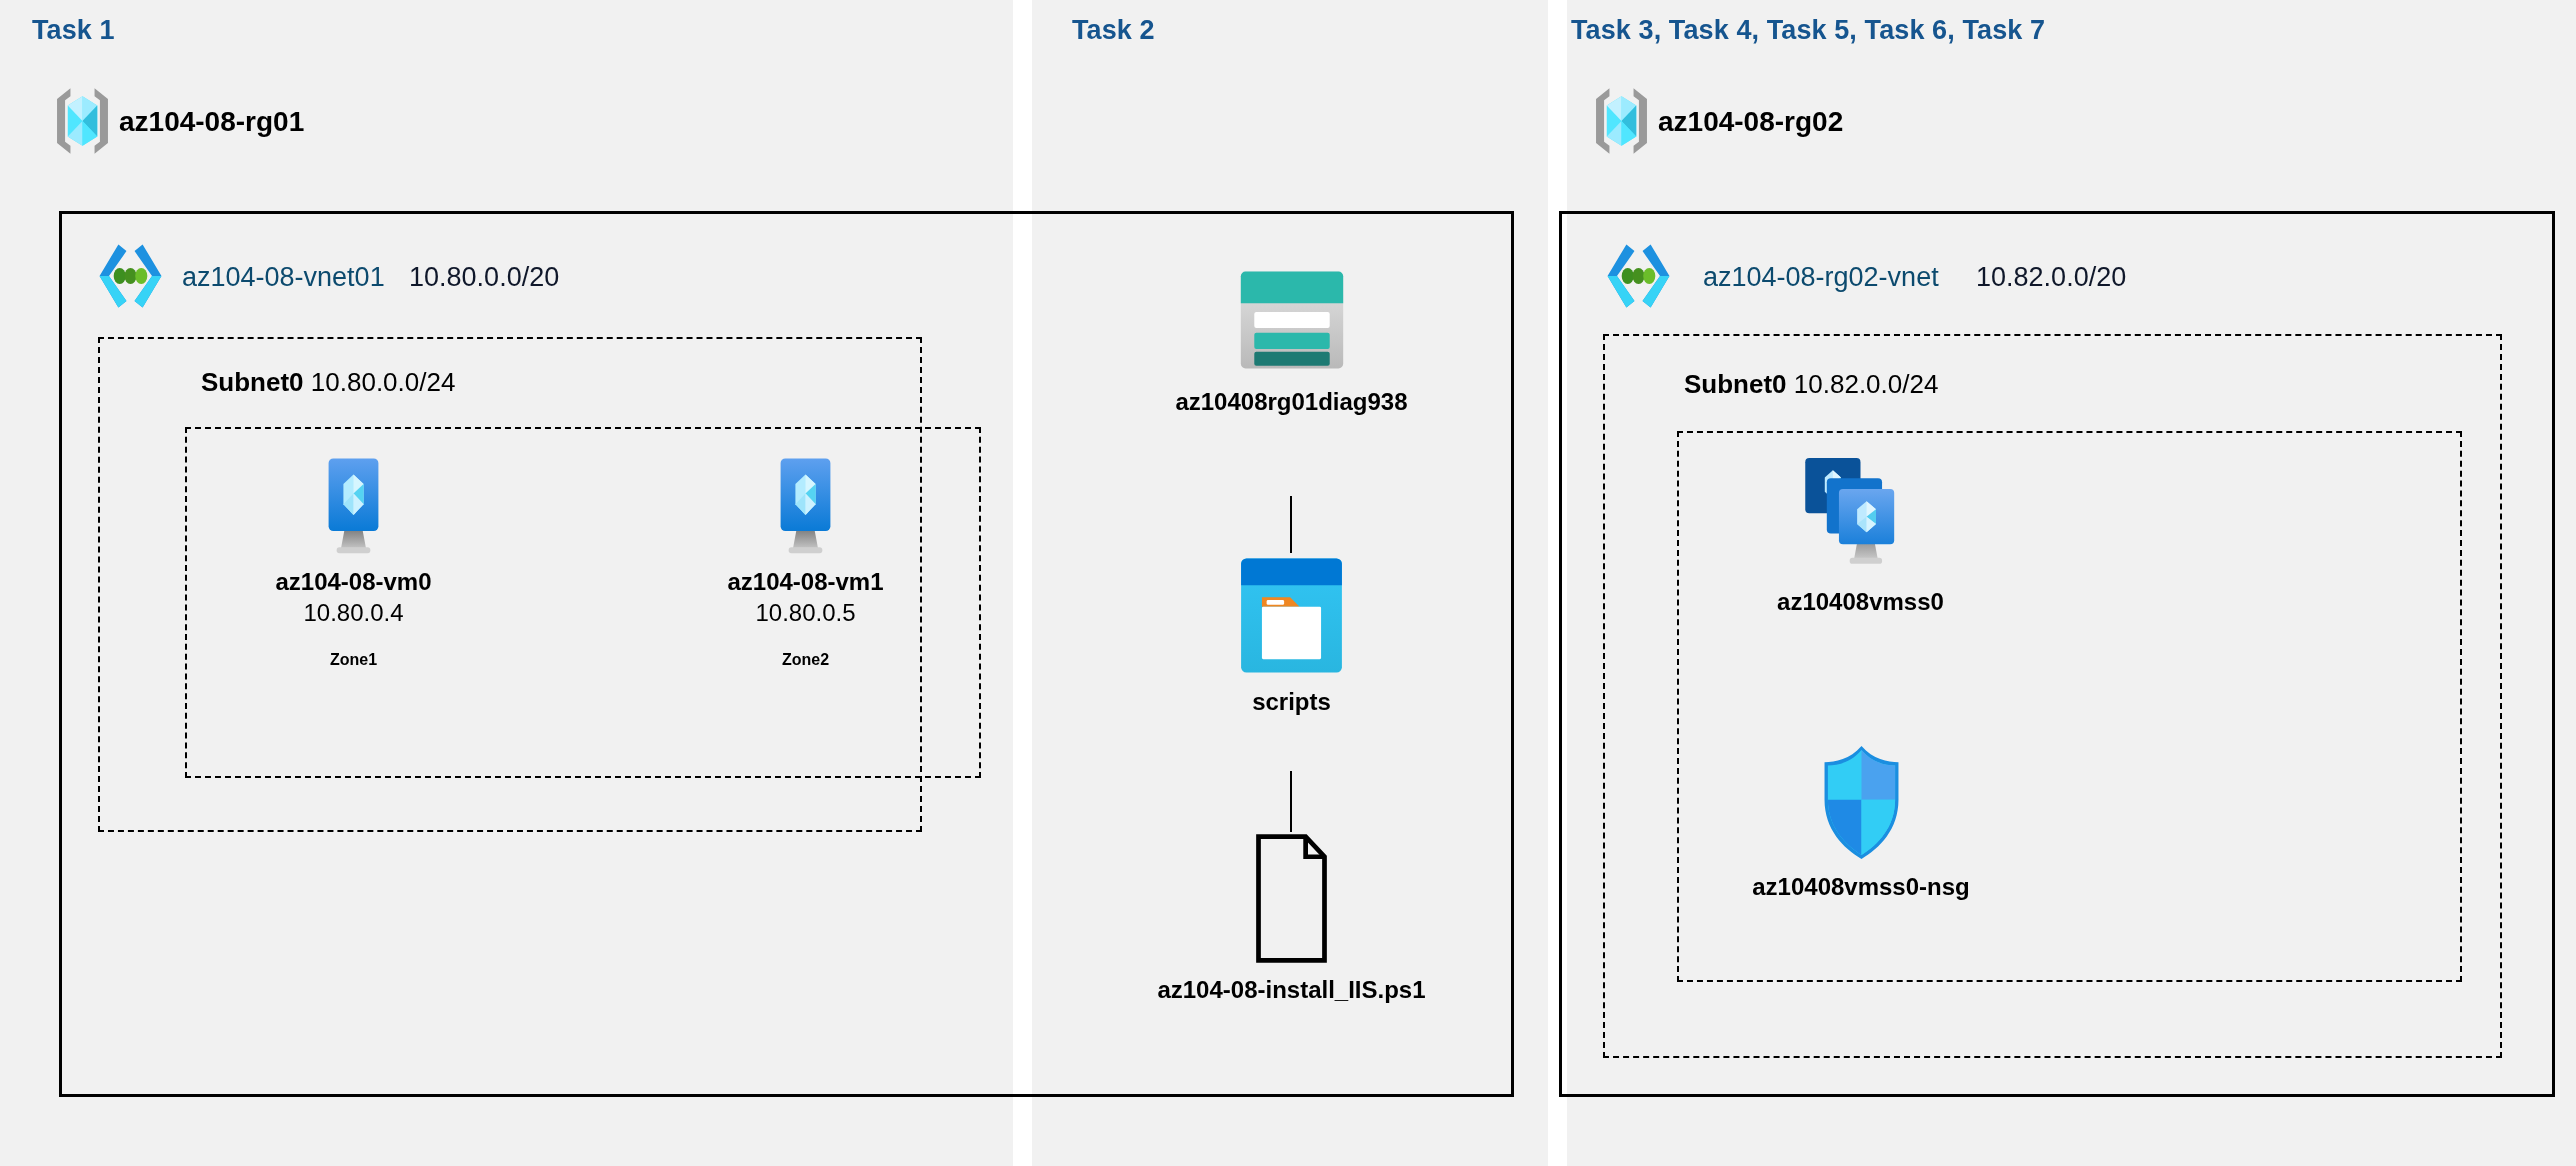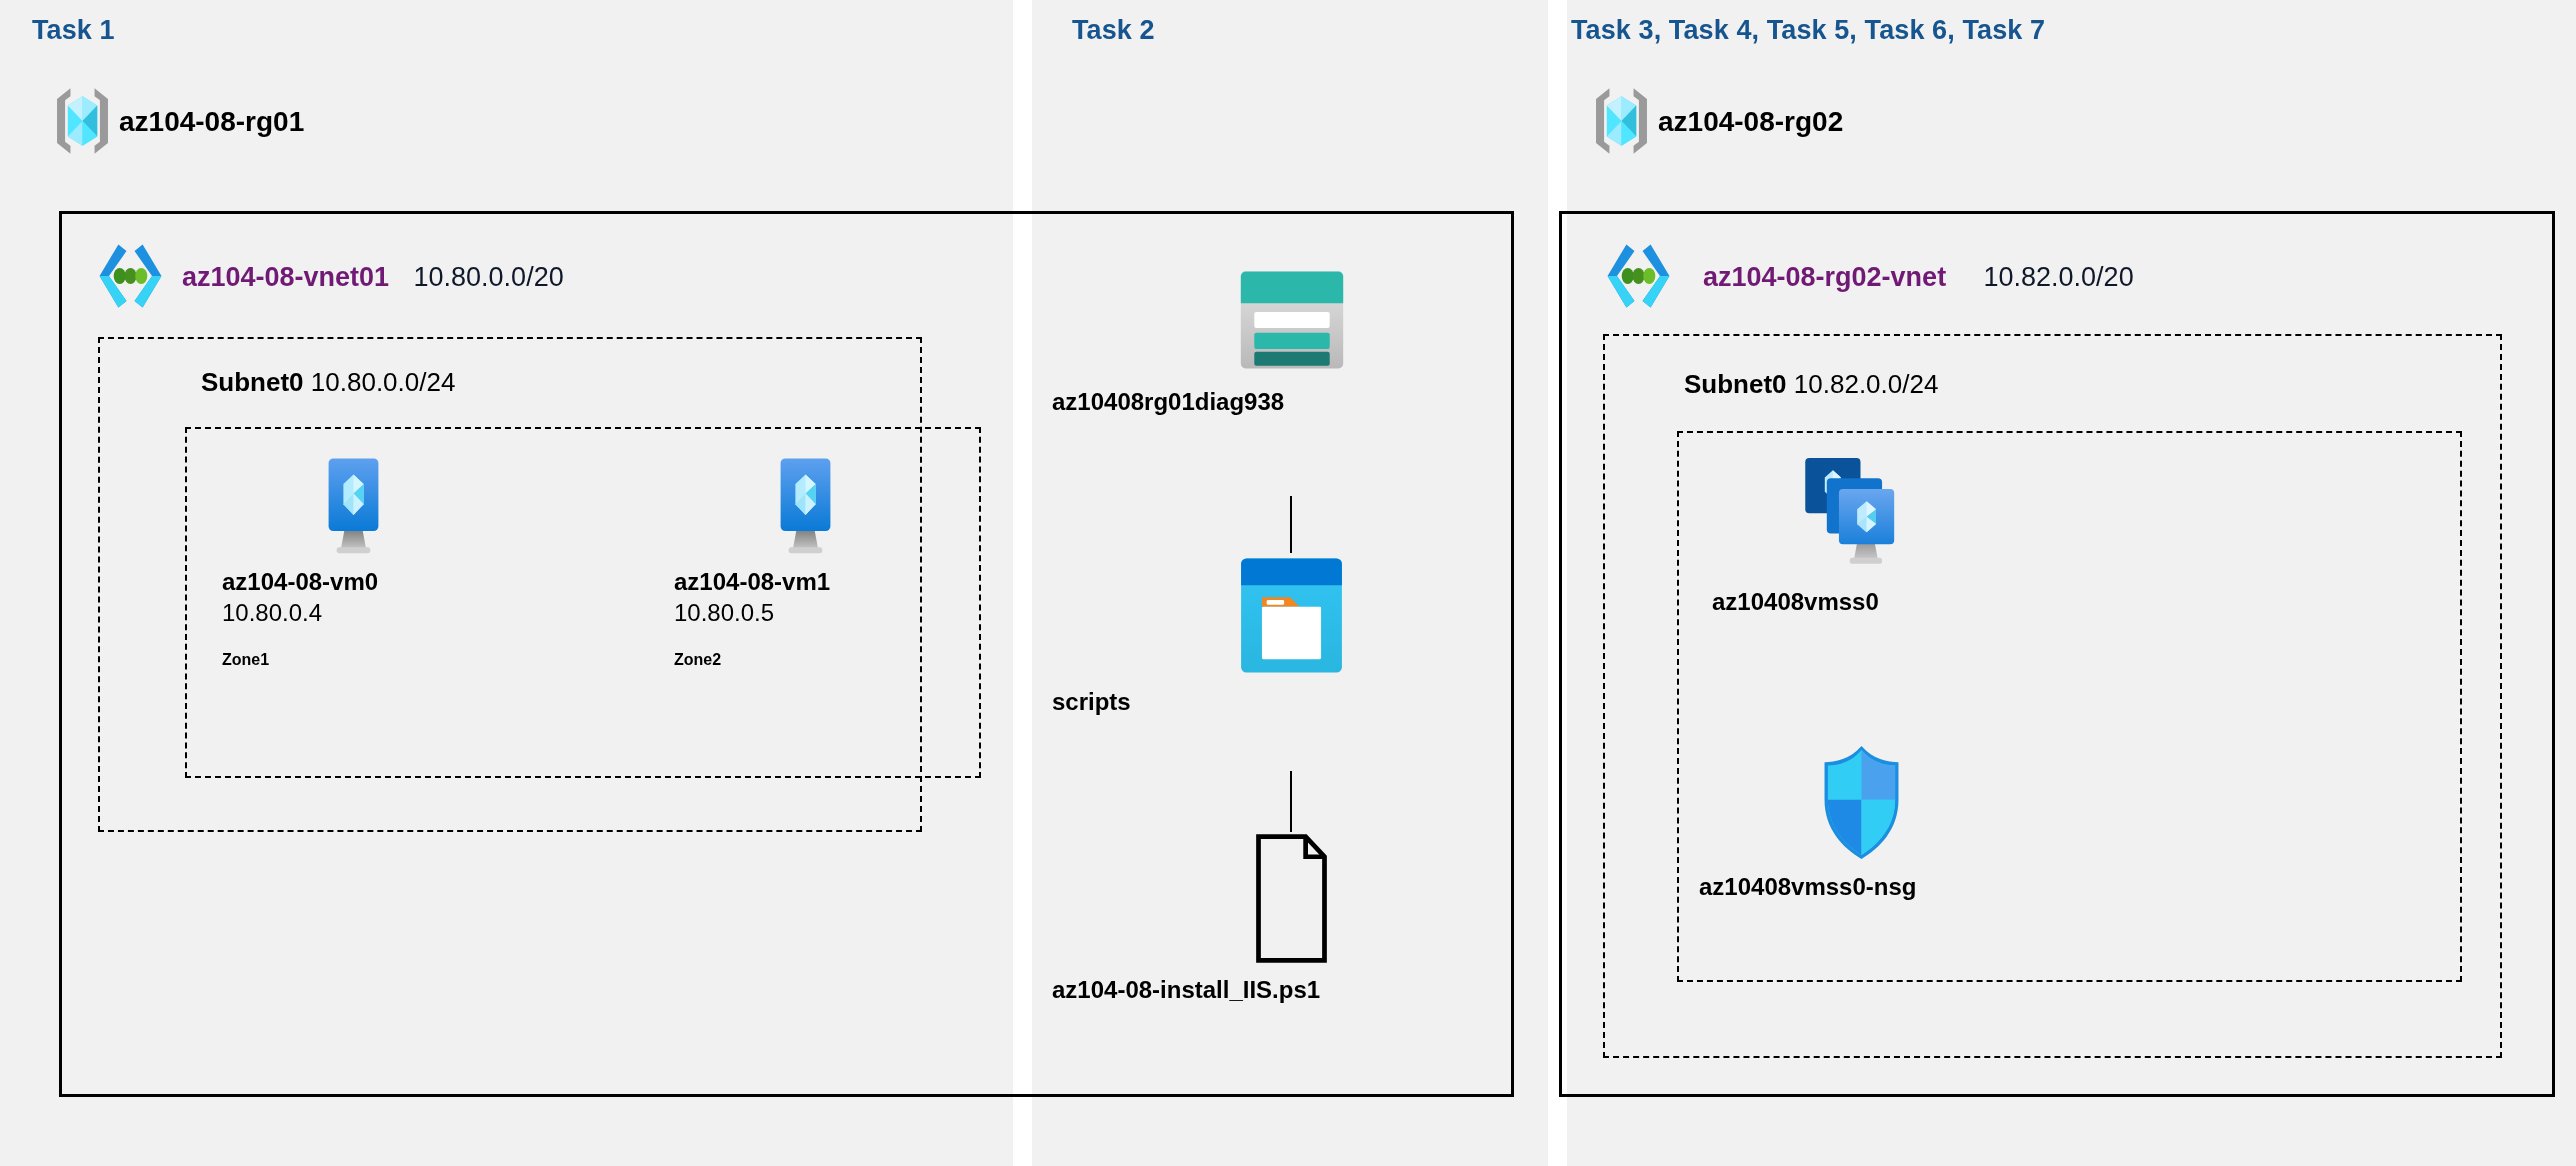--- a/index.html
+++ b/index.html
@@ -57,21 +57,21 @@
     background:transparent;
     box-sizing:border-box;
   }
   .vnet-header{
     position:absolute;
     display:flex;
     align-items:center;
     gap:15px;
     white-space:nowrap;
   }
-  .vnet-name{font-size:27px;font-weight:bold;color:#701a75;}
+  .vnet-name{font-size:27px;font-weight:normal;color:#0c4a6e;}
   .vnet-cidr{font-size:27px;font-weight:normal;color:#0f172a;margin-left:9.4px;}
 
   
   .dashed-box{
     position:absolute;
     border:2.7px dashed #000;
     box-sizing:border-box;
     background:transparent;
   }
   .subnet-label{
@@ -79,20 +79,21 @@
     white-space:nowrap;
     font-size:26px;
     color:#000;
   }
   .subnet-label b{font-weight:bold;}
   .subnet-label span{font-weight:normal;}
 
   
   .node{
     position:absolute;
+    text-align:center;
     white-space:nowrap;
   }
   .node .caption{
     font-size:24px;
     font-weight:bold;
     color:#000;
     line-height:1.22;
     margin-top:9.4px;
   }
   .node .sub{

